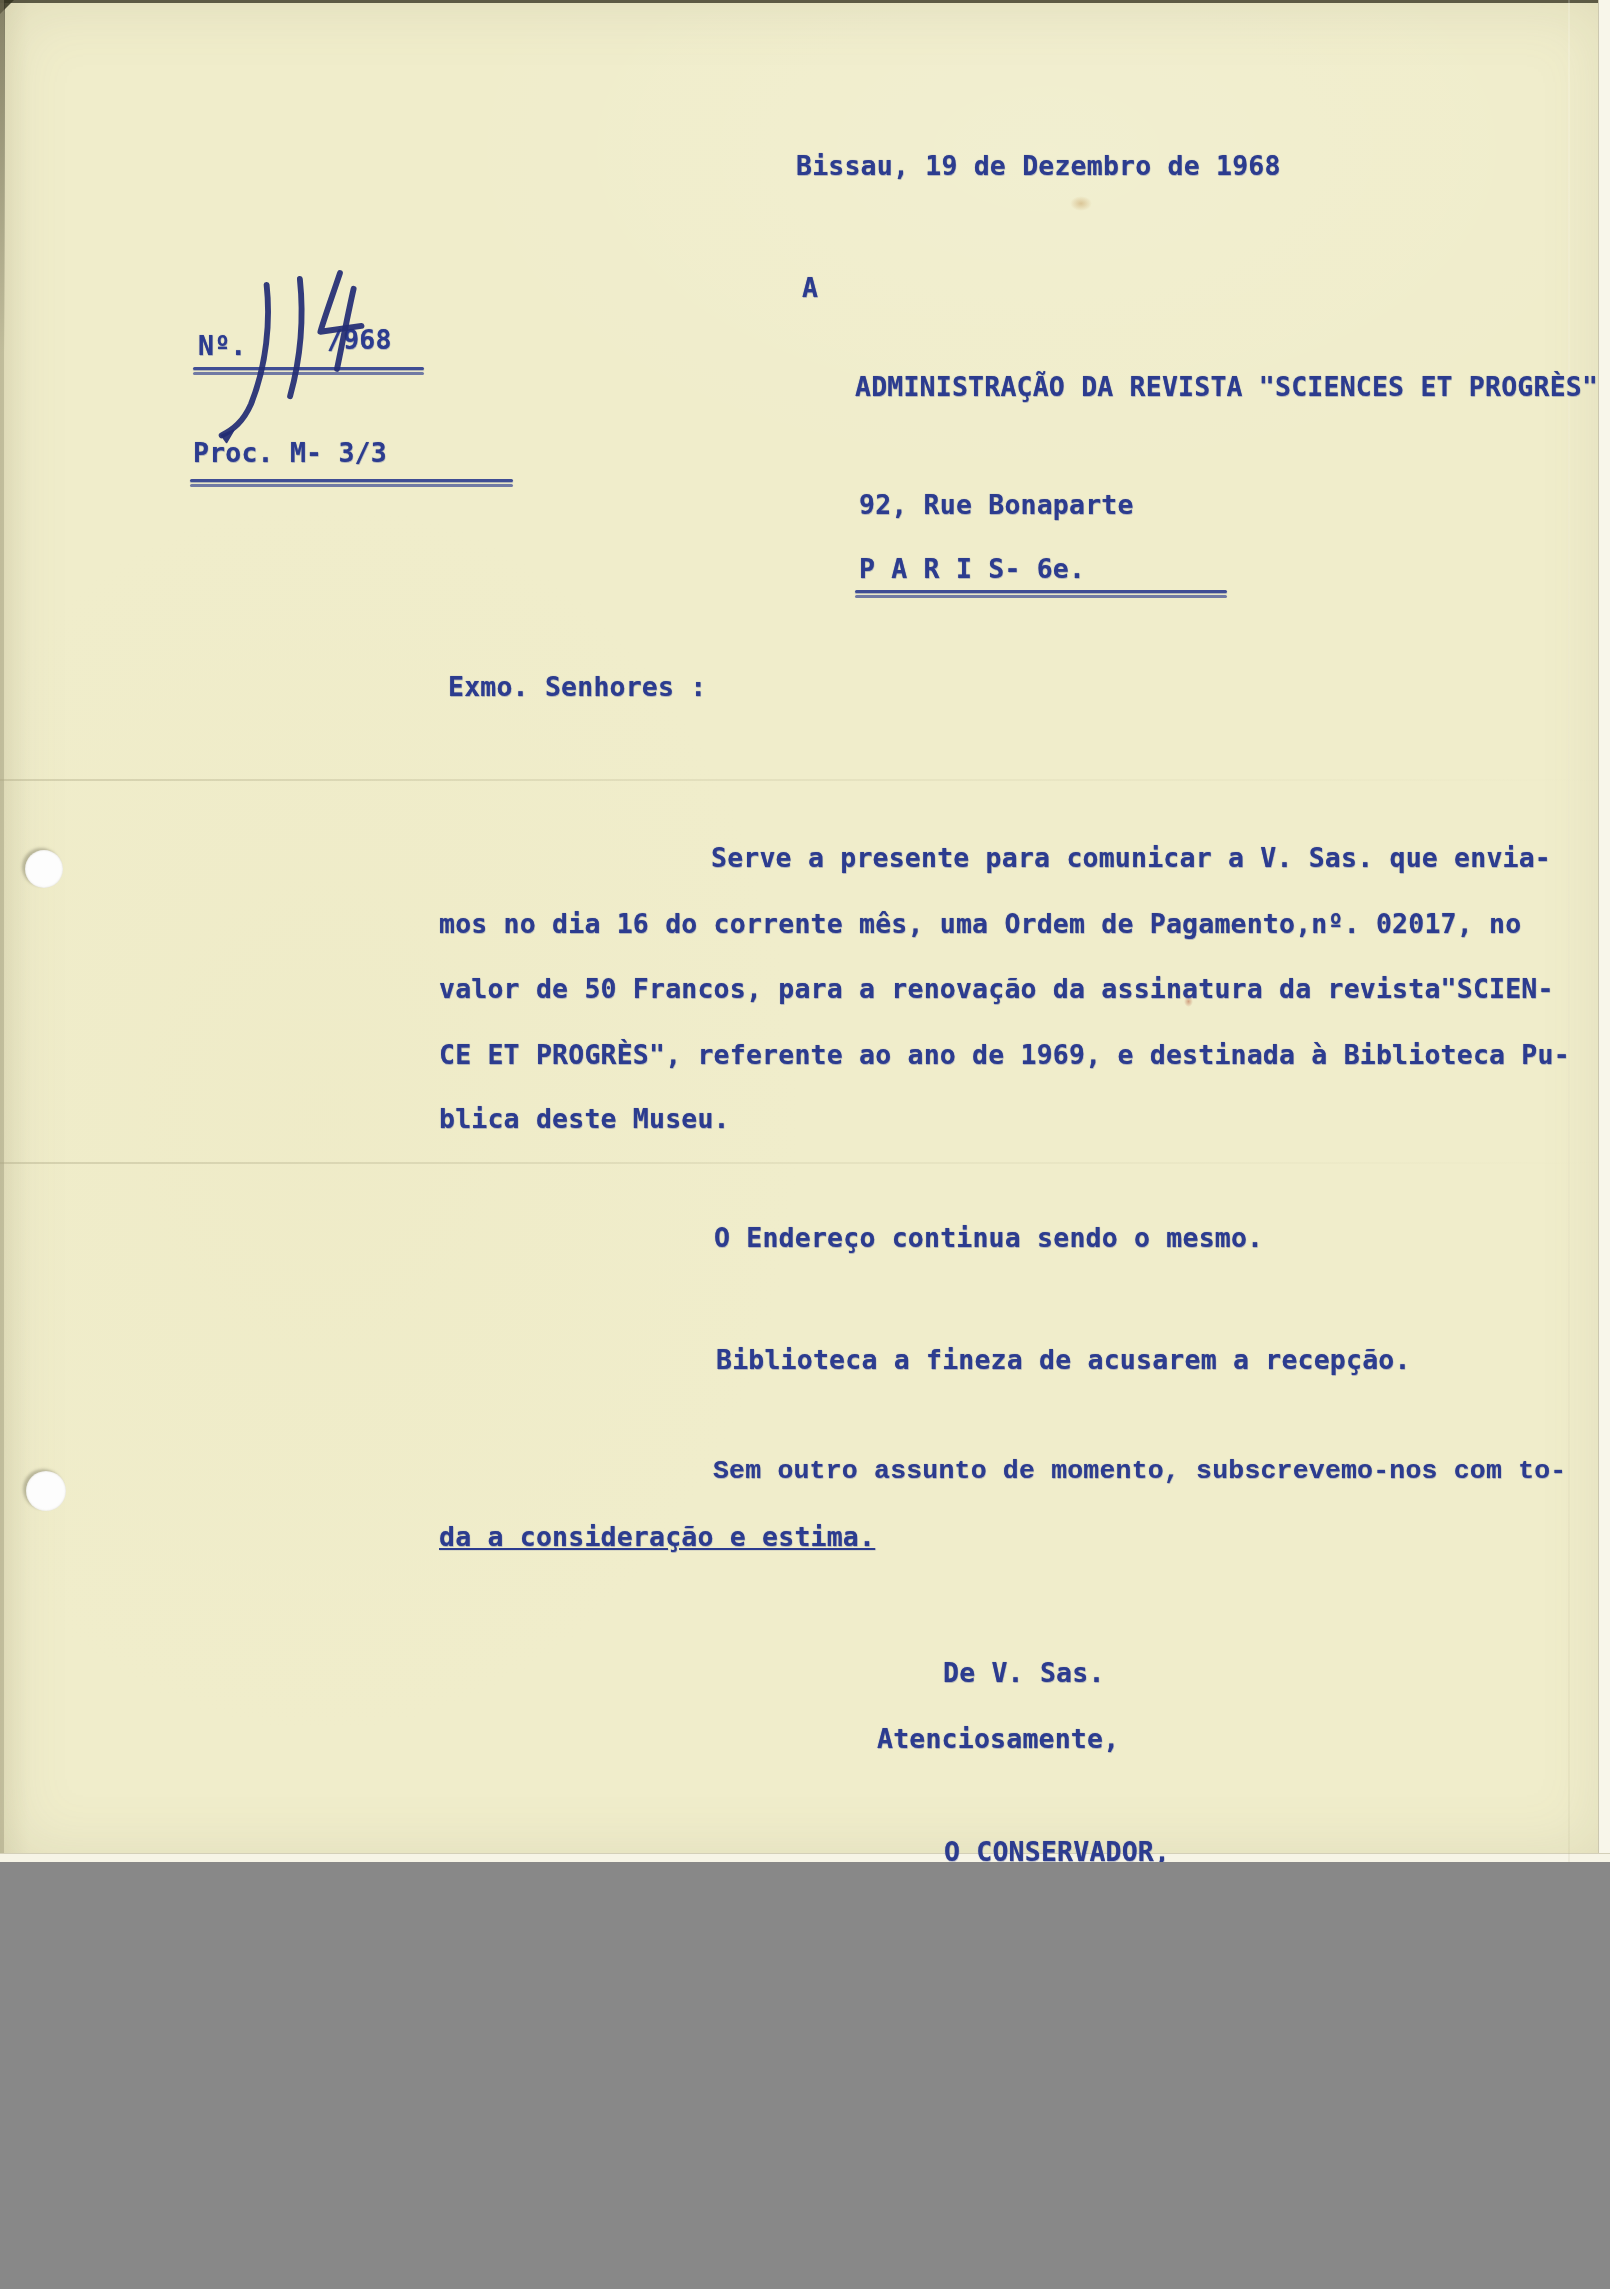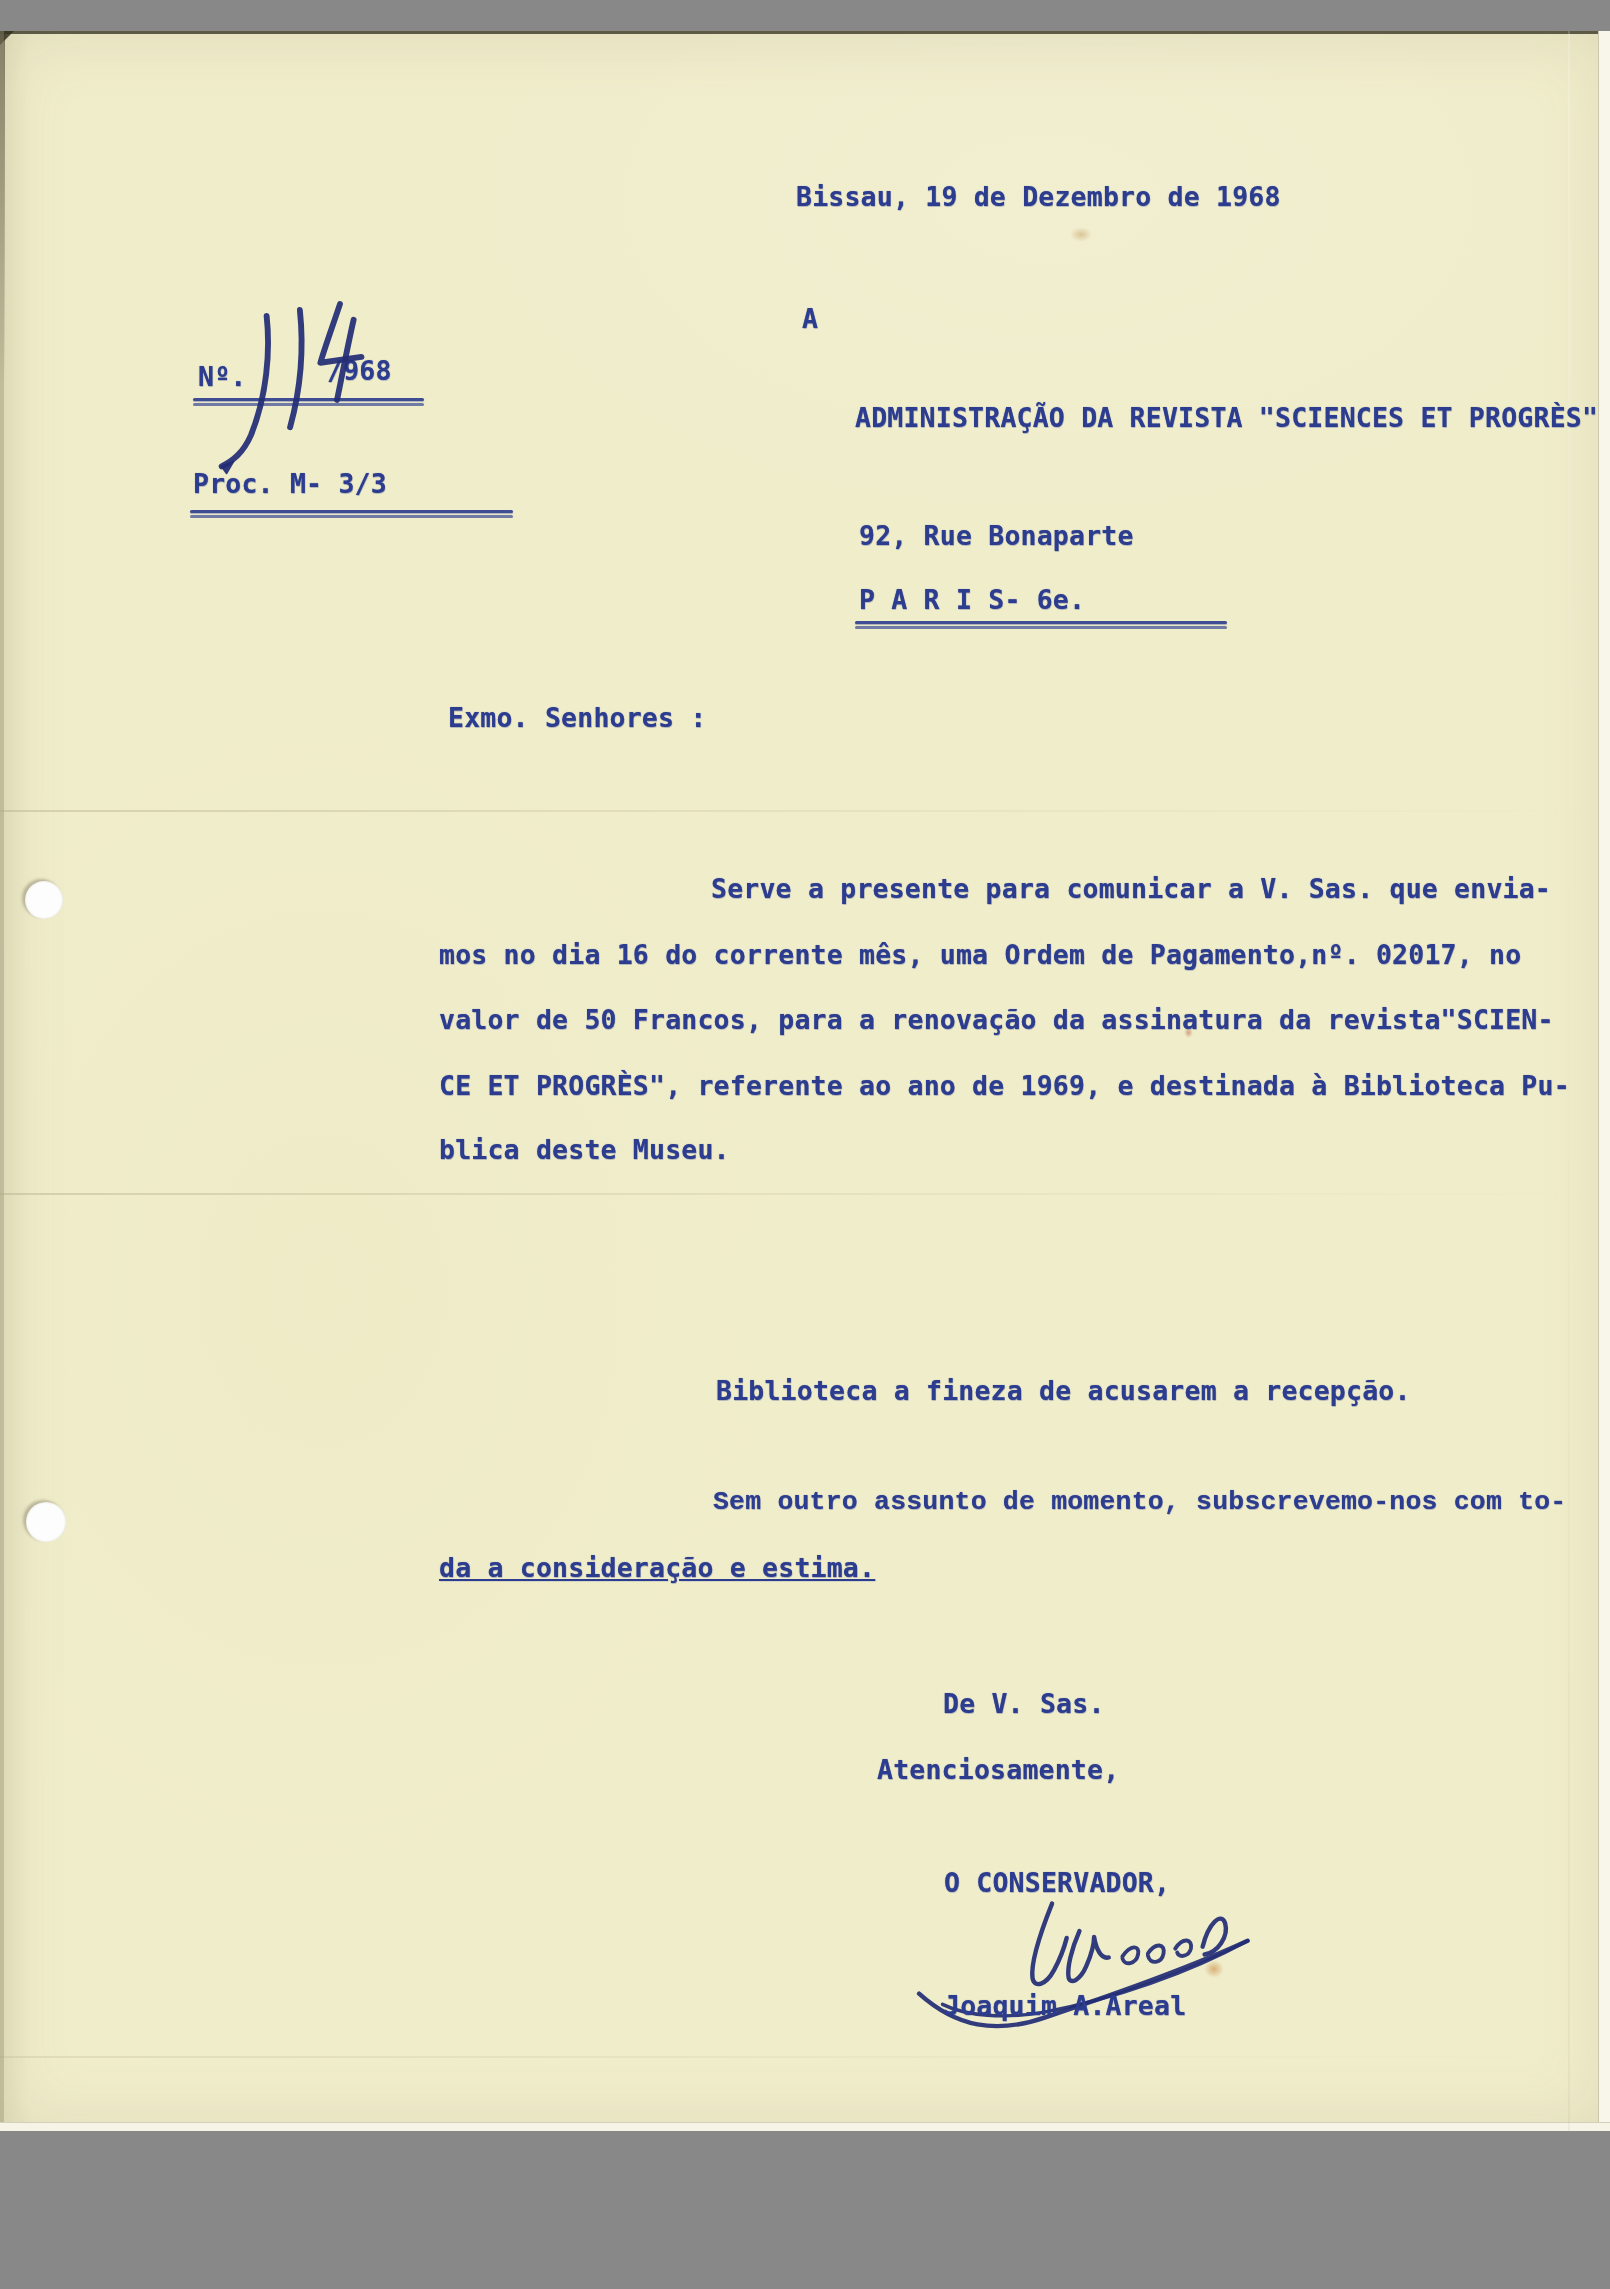--- a/index.html
+++ b/index.html
@@ -1,27 +1,26 @@
 <!DOCTYPE html>
 <html><head>
 <meta charset="utf-8">
 <style>
   html,body{margin:0;padding:0;background:#888;}
   .page{
     position:relative;
-    width:1610px;height:2100px;
+    width:1610px;height:1862px;
     background:
       radial-gradient(882px 490px at 65% 8%, rgba(255,255,255,0.10), transparent 70%),
       radial-gradient(686px 882px at 20% 60%, rgba(235,230,190,0.25), transparent 70%),
       linear-gradient(90deg, rgba(190,185,145,0.22) 0, transparent 29px),
       #f0edcb;
     overflow:hidden;
     box-shadow: inset 0 0 69px rgba(120,115,80,0.16);
     font-family:"DejaVu Sans Mono", monospace;
-    margin-top:31px;
   }
   .typed{
     position:absolute;
     font-size:26.5px;
     font-weight:bold;
     line-height:33px;
     color:#2c3c8f;
     letter-spacing:0.2px;
     text-shadow:0 0 1px rgba(44,60,143,0.55), 0.5px 0.5px 0 rgba(44,60,143,0.25);
     white-space:pre;
@@ -107,20 +106,21 @@
   <div class="typed-underline" style="left:855px;top:590px;width:372px;"></div>
 
   <div class="typed" style="left:448px;top:670px;">Exmo. Senhores :</div>
 
   <div class="typed" style="left:711px;top:841px;">Serve a presente para comunicar a V. Sas. que envia-</div>
   <div class="typed" style="left:439px;top:907px;">mos no dia 16 do corrente mês, uma Ordem de Pagamento,nº. 02017, no</div>
   <div class="typed" style="left:439px;top:972px;">valor de 50 Francos, para a renovação da assinatura da revista"SCIEN-</div>
   <div class="typed" style="left:439px;top:1038px;">CE ET PROGRÈS", referente ao ano de 1969, e destinada à Biblioteca Pu-</div>
   <div class="typed" style="left:439px;top:1102px;">blica deste Museu.</div>
 
+  <div class="typed" style="left:714px;top:1221px;">O Endereço continua sendo o mesmo.</div>
 
   <div class="typed" style="left:716px;top:1343px;">Biblioteca a fineza de acusarem a recepção.</div>
 
   <div class="typed" style="left:713px;top:1455px;font-family:Liberation Mono, monospace;">Sem outro assunto de momento, subscrevemo-nos com to-</div>
   <div class="typed" style="left:439px;top:1520px;text-decoration:underline;">da a consideração e estima.</div>
 
   <div class="typed" style="left:943px;top:1656px;">De V. Sas.</div>
   <div class="typed" style="left:877px;top:1722px;text-align:center;">Atenciosamente,</div>
   <div class="typed" style="left:944px;top:1835px;">O CONSERVADOR,</div>
 

